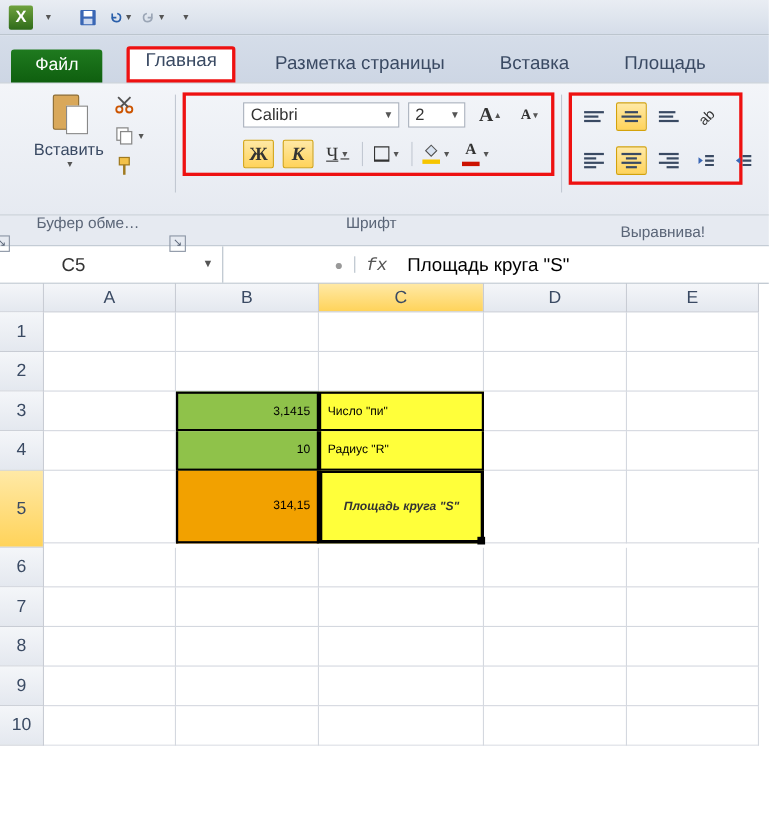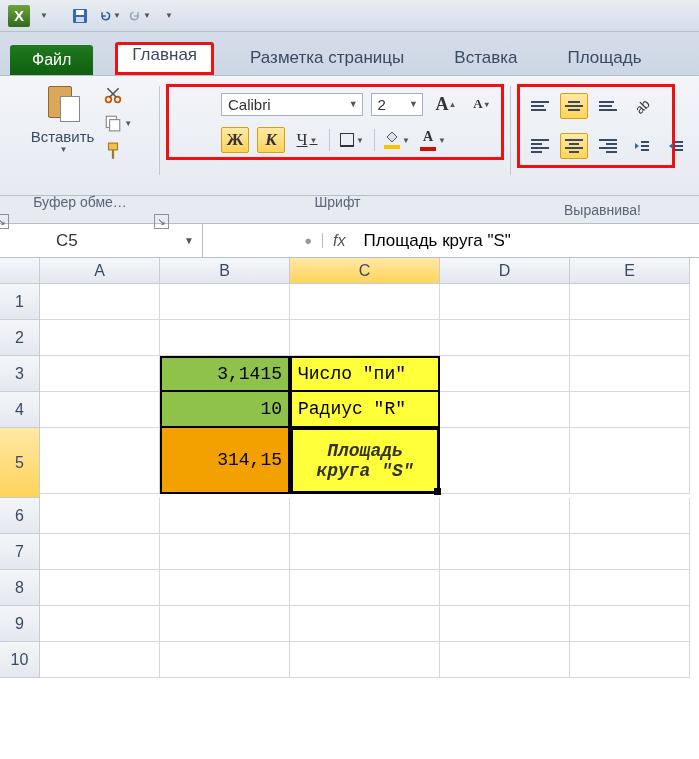--- a/index.html
+++ b/index.html
@@ -194,43 +194,43 @@
   .namebox {
     width: 155px; border-right:1px solid #b5bfc9;
     display:flex; align-items:center; padding: 0 8px;
     font-size:17px;
   }
   .namebox .caret { margin-left:auto; font-size:10px; color:#555; }
   .fx-area {
     display:flex; align-items:center; flex:1;
   }
   .fx-sep { width:120px; border-right:1px solid #b5bfc9; display:flex; align-items:center; justify-content:flex-end; padding-right:10px; }
-  .fx { font-style:italic; font-family: Liberation Sans, sans-serif; font-size:16px; color:#555; padding: 0 10px; cursor:pointer; }
+  .fx { font-style:italic; font-family: Liberation Mono, monospace; font-size:16px; color:#555; padding: 0 10px; cursor:pointer; }
   .formula-input {
     flex:1; border:none; outline:none; font-size:17px; padding:0 8px;
   }
 
   
   .grid { display:grid; grid-template-columns: 40px 120px 130px 150px 130px 120px; }
   .hdr, .rowhdr {
     background: linear-gradient(#f4f6f9, #e4e8ef);
     border-right:1px solid #c8ccd4; border-bottom:1px solid #c8ccd4;
     text-align:center; font-size:16px; color:#3a4a63;
     display:flex; align-items:center; justify-content:center;
   }
   .hdr { height:26px; }
   .corner { background: linear-gradient(#f4f6f9, #e4e8ef); border-right:1px solid #c8ccd4; border-bottom:1px solid #c8ccd4; }
   .hdr.sel { background: linear-gradient(#ffe9a6,#ffd35a); }
   .rowhdr { height:36px; }
   .rowhdr.sel { background: linear-gradient(#ffe9a6,#ffd35a); }
   .rowhdr.big { height:70px; }
   .cell {
     border-right:1px solid #d4d8df; border-bottom:1px solid #d4d8df;
-    height:36px; font-size:18px;
-    display:flex; align-items:center; padding: 0 6px; font-family: Liberation Mono, monospace;
+    height:36px; font-size:11px;
+    display:flex; align-items:center; padding: 0 6px;
   }
   .cell.big { height:66px; }
   .cell.right { justify-content:flex-end; }
   .cell.center { justify-content:center; text-align:center; }
   .b3 { background:#8fc24a; border:2px solid #000; color:#000; }
   .b4 { background:#8fc24a; border:2px solid #000; border-top:none; color:#000; }
   .b5 { background:#f2a100; border:2px solid #000; border-top:none; color:#000; font-weight: normal; }
   .c3 { background:#ffff3a; border:2px solid #000; color:#000; }
   .c4 { background:#ffff3a; border:2px solid #000; border-top:none; color:#000; }
   .c5 { background:#ffff3a; border:3px solid #000; border-top:2px solid #000; font-weight:bold; font-style:italic; position:relative; }

